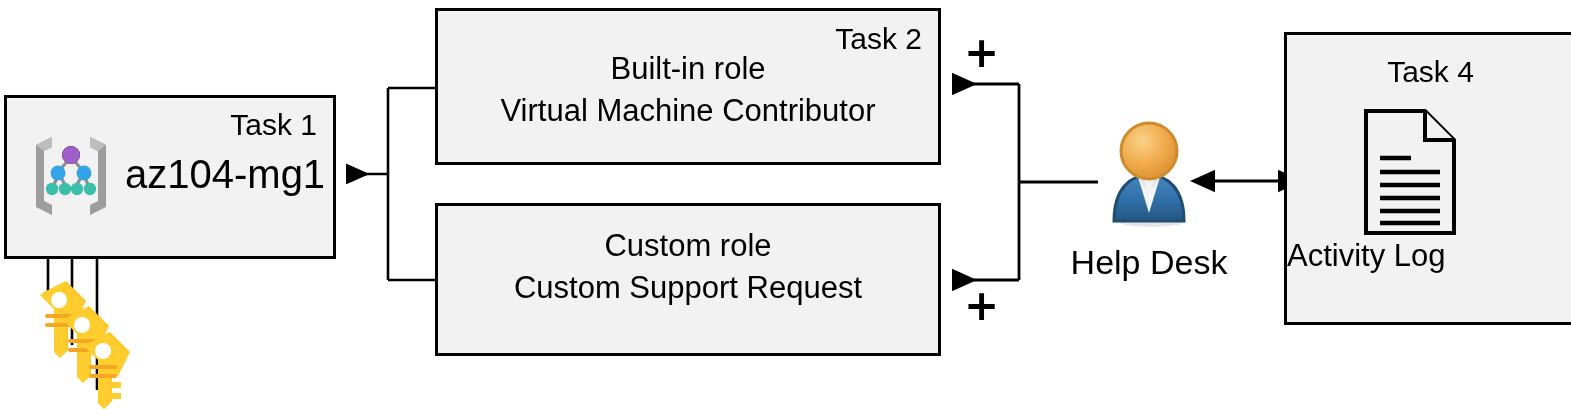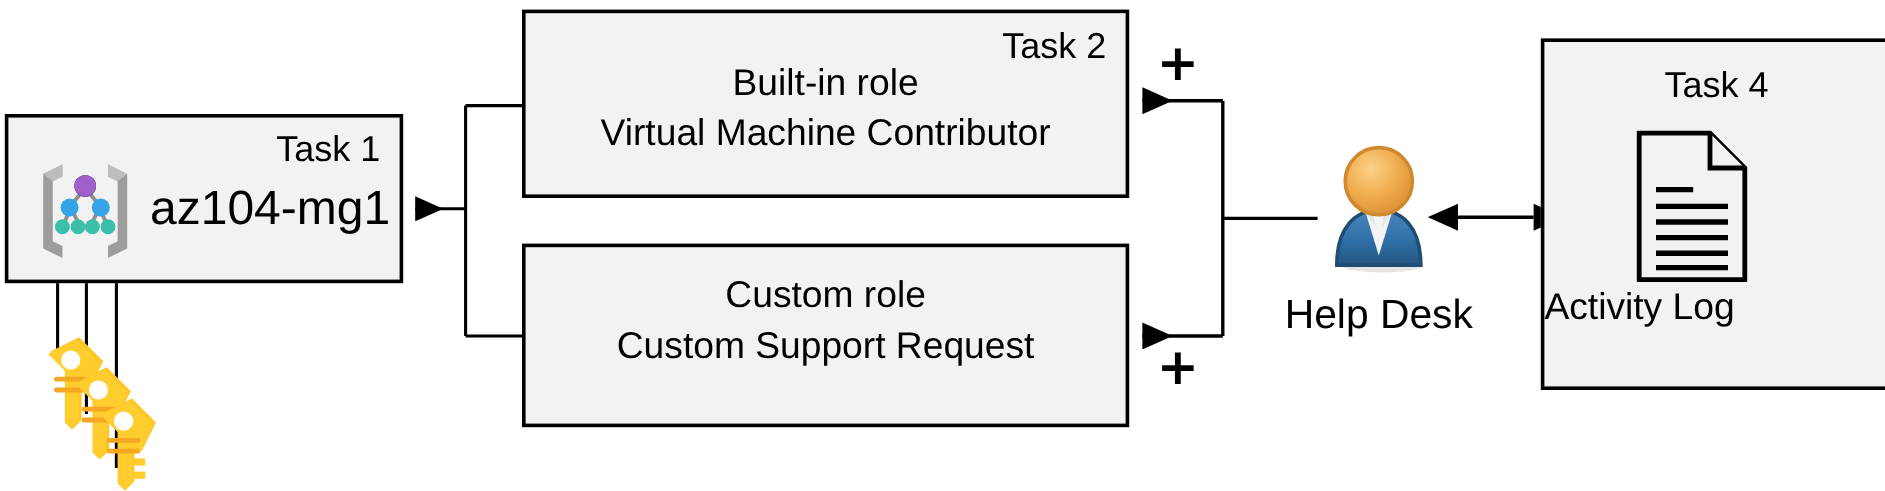--- a/index.html
+++ b/index.html
@@ -38,21 +38,21 @@
     left: 0;
     right: 0;
     text-align: center;
     font-size: 31px;
     line-height: 1.28;
     color: #000000;
     white-space: nowrap;
   }
 
   
-  #task1-box { left: 4px; top: 95px; width: 332px; height: 141px; }
+  #task1-box { left: 4px; top: 95px; width: 332px; height: 164px; }
   #task1-tag { right: 16px; top: 12px; }
   #task1-label {
     position: absolute;
     left: 118px;
     top: 56px;
     font-size: 40px;
     line-height: 1;
     white-space: nowrap;
   }
 

